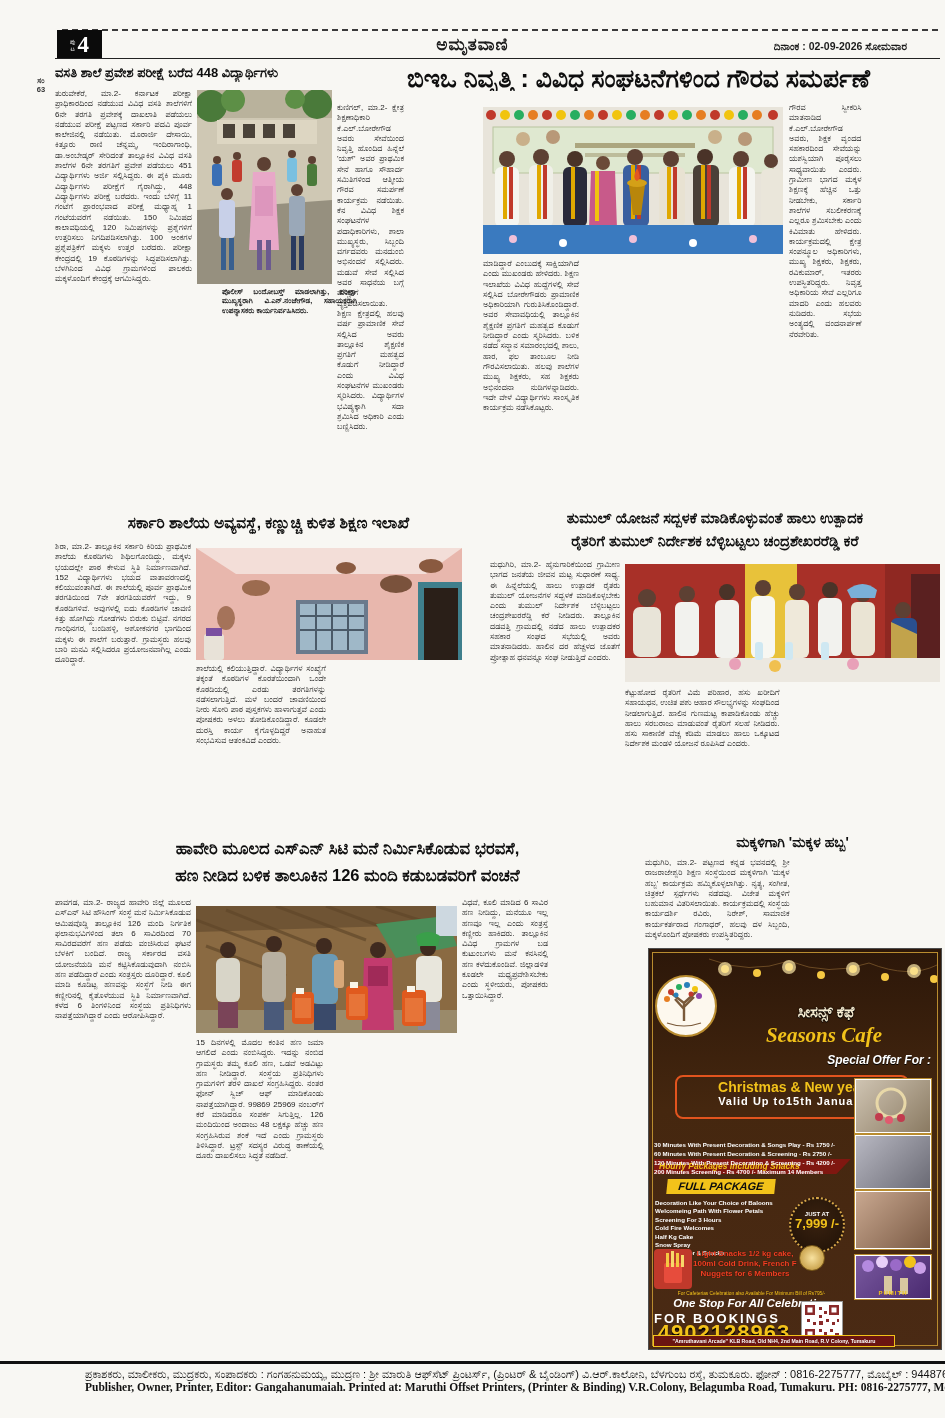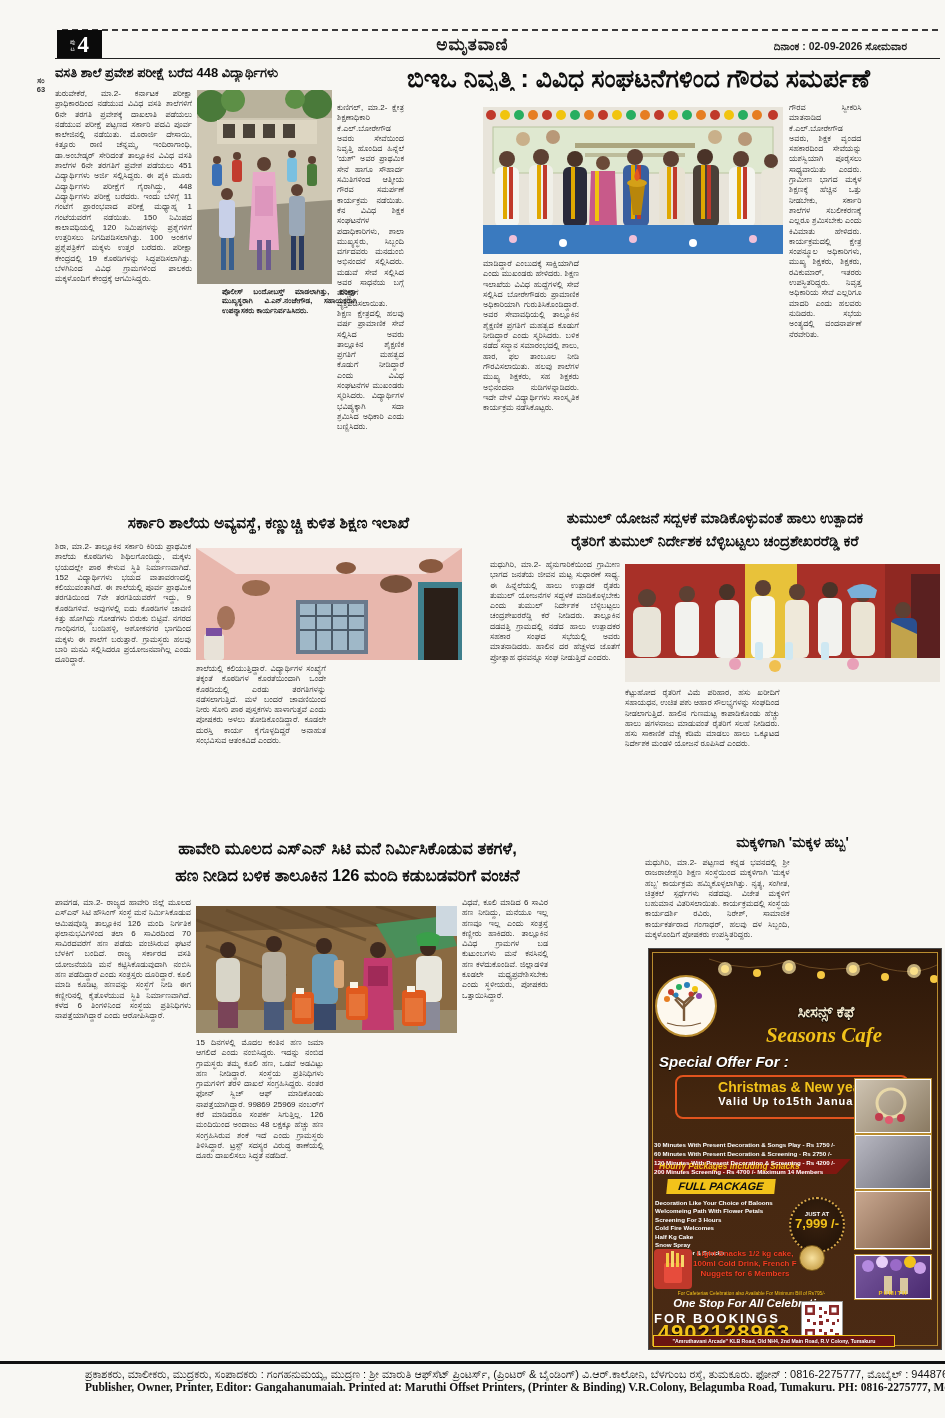--- a/index.html
+++ b/index.html
@@ -23,21 +23,21 @@
   .cols3{column-count:3;column-gap:6px;column-fill:auto;height:100%;}
   .cap{font-size:7.3px;line-height:9.4px;font-weight:bold;text-align:justify;overflow:hidden;}
   .photo{overflow:hidden;background:#cabfae;}
   .photo svg{display:block;}
   
   .ad{background:linear-gradient(180deg,#2c1709 0%,#45270f 40%,#4a2a14 100%);border:1px solid #4d4d4d;}
   .ad-frame{position:absolute;inset:3px;border:1px solid #b98c2f;pointer-events:none;}
   .ad .t{position:absolute;}
   .ad-kn{font-size:15px;font-weight:bold;color:#f7edd2;text-align:center;text-shadow:0 1px 0 #000,0 0 2px #000;}
   .ad-en{font-family:"Liberation Serif",serif;font-style:italic;font-weight:bold;font-size:21px;color:#f2c21a;text-align:center;}
-  .ad-offer{font-size:15px;font-weight:bold;font-style:italic;color:#fff;text-align:left;text-shadow:0 1px 0 #000;}
+  .ad-offer{font-size:12px;font-weight:bold;font-style:italic;color:#fff;text-align:right;text-shadow:0 1px 0 #000;}
   .xbox{border:2px solid #e2541e;border-radius:8px;text-align:center;padding-top:2px;}
   .xl1{font-size:14px;font-weight:bold;color:#f2c21a;line-height:16px;}
   .xl2{font-size:11px;font-weight:bold;color:#fff;line-height:13px;letter-spacing:1px;}
   .banner{background:#801710;color:#f2c21a;font-style:italic;font-weight:bold;font-size:8.5px;line-height:15px;padding-left:5px;clip-path:polygon(0 0,96% 0,89% 100%,0 100%);}
   .pkg{font-size:6.2px;font-weight:bold;color:#fff;line-height:9px;white-space:nowrap;overflow:hidden;}
   .fullpkg{background:#f2c21a;color:#0e0e0e;font-weight:bold;font-style:italic;font-size:11px;line-height:15px;text-align:center;transform:skewX(-6deg);}
   .feat{font-size:6.2px;font-weight:bold;color:#fff;line-height:8.4px;white-space:nowrap;overflow:hidden;}
   .burst{border-radius:50%;border:2px dotted #d8a84a;background:radial-gradient(circle at 50% 40%,#3a2210,#1f1106);text-align:center;box-sizing:border-box;}
   .burst .ja{font-size:6px;color:#fff;font-weight:bold;margin-top:12px;}
   .burst .pr{font-size:13px;color:#f2c21a;font-weight:bold;line-height:14px;}
@@ -272,27 +272,27 @@
         <rect y="94" width="315" height="24" fill="#ece8e0"></rect>
         <rect x="130" y="78" width="8" height="18" rx="3" fill="#cfe8f2"></rect>
         <rect x="160" y="78" width="8" height="18" rx="3" fill="#cfe8f2"></rect>
         <rect x="196" y="78" width="8" height="18" rx="3" fill="#cfe8f2"></rect>
         <circle cx="110" cy="100" r="6" fill="#e8a0b8"></circle>
           <circle cx="150" cy="102" r="6" fill="#f0c050"></circle>
           <circle cx="228" cy="100" r="6" fill="#e8a0b8"></circle>
       </svg>
     </div>
     <div class="abs bt" style="left:135px;top:182px;width:315px;height:134px;">
-      <div class="cols2">ಕೆಟ್ಟುಹೋದ ರೈತರಿಗೆ ವಿಮೆ ಪರಿಹಾರ, ಹಸು ಖರೀದಿಗೆ ಸಹಾಯಧನ, ಉಚಿತ ಪಶು ಆಹಾರ ಸೌಲಭ್ಯಗಳನ್ನು ಸಂಘದಿಂದ ನೀಡಲಾಗುತ್ತಿದೆ. ಹಾಲಿನ ಗುಣಮಟ್ಟ ಕಾಪಾಡಿಕೊಂಡು ಹೆಚ್ಚು ಹಾಲು ಷಗಳನಾಜು ಮಾಡುವಂತೆ ರೈತರಿಗೆ ಸಲಹೆ ನೀಡಿದರು. ಹಸು ಸಾಕಾಣಿಕೆ ವೆಚ್ಚ ಕಡಿಮೆ ಮಾಡಲು ಹಾಲು ಒಕ್ಕೂಟದ ನಿರ್ದೇಶಕ ಮಂಡಳಿ ಯೋಜನೆ ರೂಪಿಸಿದೆ ಎಂದರು.</div>
+      <div class="cols2">ಕೆಟ್ಟುಹೋದ ರೈತರಿಗೆ ವಿಮೆ ಪರಿಹಾರ, ಹಸು ಖರೀದಿಗೆ ಸಹಾಯಧನ, ಉಚಿತ ಪಶು ಆಹಾರ ಸೌಲಭ್ಯಗಳನ್ನು ಸಂಘದಿಂದ ನೀಡಲಾಗುತ್ತಿದೆ. ಹಾಲಿನ ಗುಣಮಟ್ಟ ಕಾಪಾಡಿಕೊಂಡು ಹೆಚ್ಚು ಹಾಲು ಸರಬರಾಜು ಮಾಡುವಂತೆ ರೈತರಿಗೆ ಸಲಹೆ ನೀಡಿದರು. ಹಸು ಸಾಕಾಣಿಕೆ ವೆಚ್ಚ ಕಡಿಮೆ ಮಾಡಲು ಹಾಲು ಒಕ್ಕೂಟದ ನಿರ್ದೇಶಕ ಮಂಡಳಿ ಯೋಜನೆ ರೂಪಿಸಿದೆ ಎಂದರು.</div>
     </div>
 
   </div>
 
   <div class="abs" style="left:55px;top:830px;width:585px;height:530px;">
-    <div class="abs hl c" style="left:0;top:6px;width:585px;font-size:16.5px;line-height:24px;">ಹಾವೇರಿ ಮೂಲದ ಎಸ್ಎನ್ ಸಿಟಿ ಮನೆ ನಿರ್ಮಿಸಿಕೊಡುವ ತಕಗಳೆ,</div>
+    <div class="abs hl c" style="left:0;top:6px;width:585px;font-size:16.5px;line-height:24px;">ಹಾವೇರಿ ಮೂಲದ ಎಸ್ಎನ್ ಸಿಟಿ ಮನೆ ನಿರ್ಮಿಸಿಕೊಡುವ ಭರವಸೆ,</div>
     <div class="abs hl c" style="left:0;top:33px;width:585px;font-size:16.5px;line-height:24px;">ಹಣ ನೀಡಿದ ಬಳಿಕ ತಾಲೂಕಿನ 126 ಮಂದಿ ಕಡುಬಡವರಿಗೆ ವಂಚನೆ</div>
     <div class="abs bt" style="left:0;top:68px;width:136px;height:462px;">ಪಾವಗಡ, ಮಾ.2- ರಾಜ್ಯದ ಹಾವೇರಿ ಜಿಲ್ಲೆ ಮೂಲದ ಎಸ್ಎನ್ ಸಿಟಿ ಹೌಸಿಂಗ್ ಸಂಸ್ಥೆ ಮನೆ ನಿರ್ಮಿಸಿಕೊಡುವ ಆಮಿಷವೊಡ್ಡಿ ತಾಲ್ಲೂಕಿನ 126 ಮಂದಿ ನಿರ್ಗತಿಕ ಫಲಾನುಭವಿಗಳಿಂದ ತಲಾ 6 ಸಾವಿರದಿಂದ 70 ಸಾವಿರದವರೆಗೆ ಹಣ ಪಡೆದು ವಂಚಿಸಿರುವ ಘಟನೆ ಬೆಳಕಿಗೆ ಬಂದಿದೆ. ರಾಜ್ಯ ಸರ್ಕಾರದ ವಸತಿ ಯೋಜನೆಯಡಿ ಮನೆ ಕಟ್ಟಿಸಿಕೊಡುವುದಾಗಿ ನಂಬಿಸಿ ಹಣ ಪಡೆದಿದ್ದಾರೆ ಎಂದು ಸಂತ್ರಸ್ತರು ದೂರಿದ್ದಾರೆ. ಕೂಲಿ ಮಾಡಿ ಕೂಡಿಟ್ಟ ಹಣವನ್ನು ಸಂಸ್ಥೆಗೆ ನೀಡಿ ಈಗ ಕಣ್ಣೀರಿನಲ್ಲಿ ಕೈತೊಳೆಯುವ ಸ್ಥಿತಿ ನಿರ್ಮಾಣವಾಗಿದೆ. ಕಳೆದ 6 ತಿಂಗಳಿನಿಂದ ಸಂಸ್ಥೆಯ ಪ್ರತಿನಿಧಿಗಳು ನಾಪತ್ತೆಯಾಗಿದ್ದಾರೆ ಎಂದು ಆರೋಪಿಸಿದ್ದಾರೆ.</div>
     <div class="abs photo" style="left:141px;top:76px;width:261px;height:127px;">
       <svg width="261" height="127" viewBox="0 0 261 127" xmlns="http://www.w3.org/2000/svg">
         <rect width="261" height="127" fill="#8a6a42"></rect>
         <path d="M0 0 L261 0 L261 18 L0 26 Z" fill="#6f5434"></path>
         <g stroke="#5f4628" stroke-width="3" opacity="0.65">
           <line x1="0" y1="14" x2="80" y2="44"></line>
             <line x1="30" y1="4" x2="120" y2="40"></line>
             <line x1="80" y1="0" x2="170" y2="34"></line>

